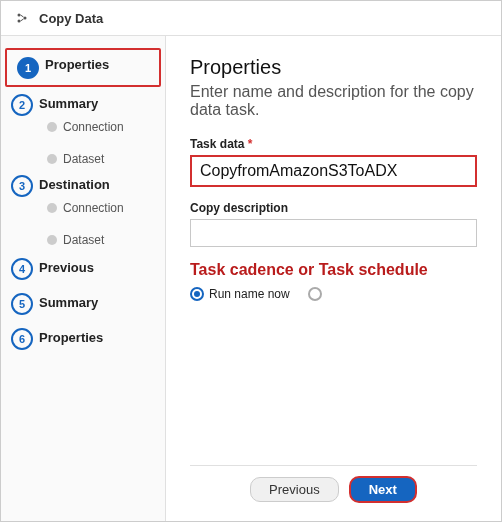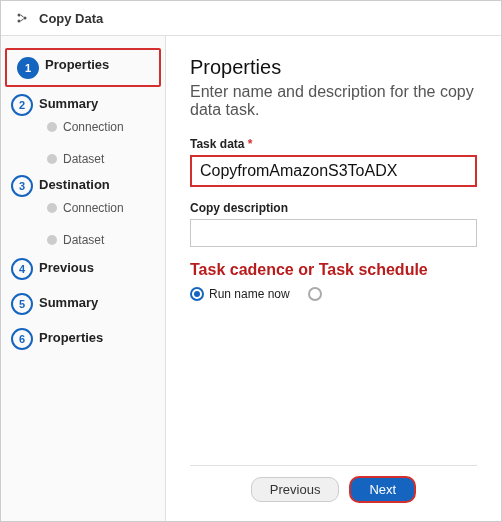--- a/index.html
+++ b/index.html
@@ -217,21 +217,21 @@
     }
     .btn-prev {
       background: #f0f0f0;
       border: 1px solid #ccc;
       color: #333;
     }
     .btn-next {
       background: #1565c0;
       border: 2px solid #d32f2f;
       color: #fff;
-      font-weight: 400;
+      font-weight: 700;
     }
   </style>
 </head>
 <body>
 
 <div class="window">
 
   <div class="title-bar">
     <div class="title-icon">
       <svg width="16" height="16" viewBox="0 0 16 16" fill="none">

